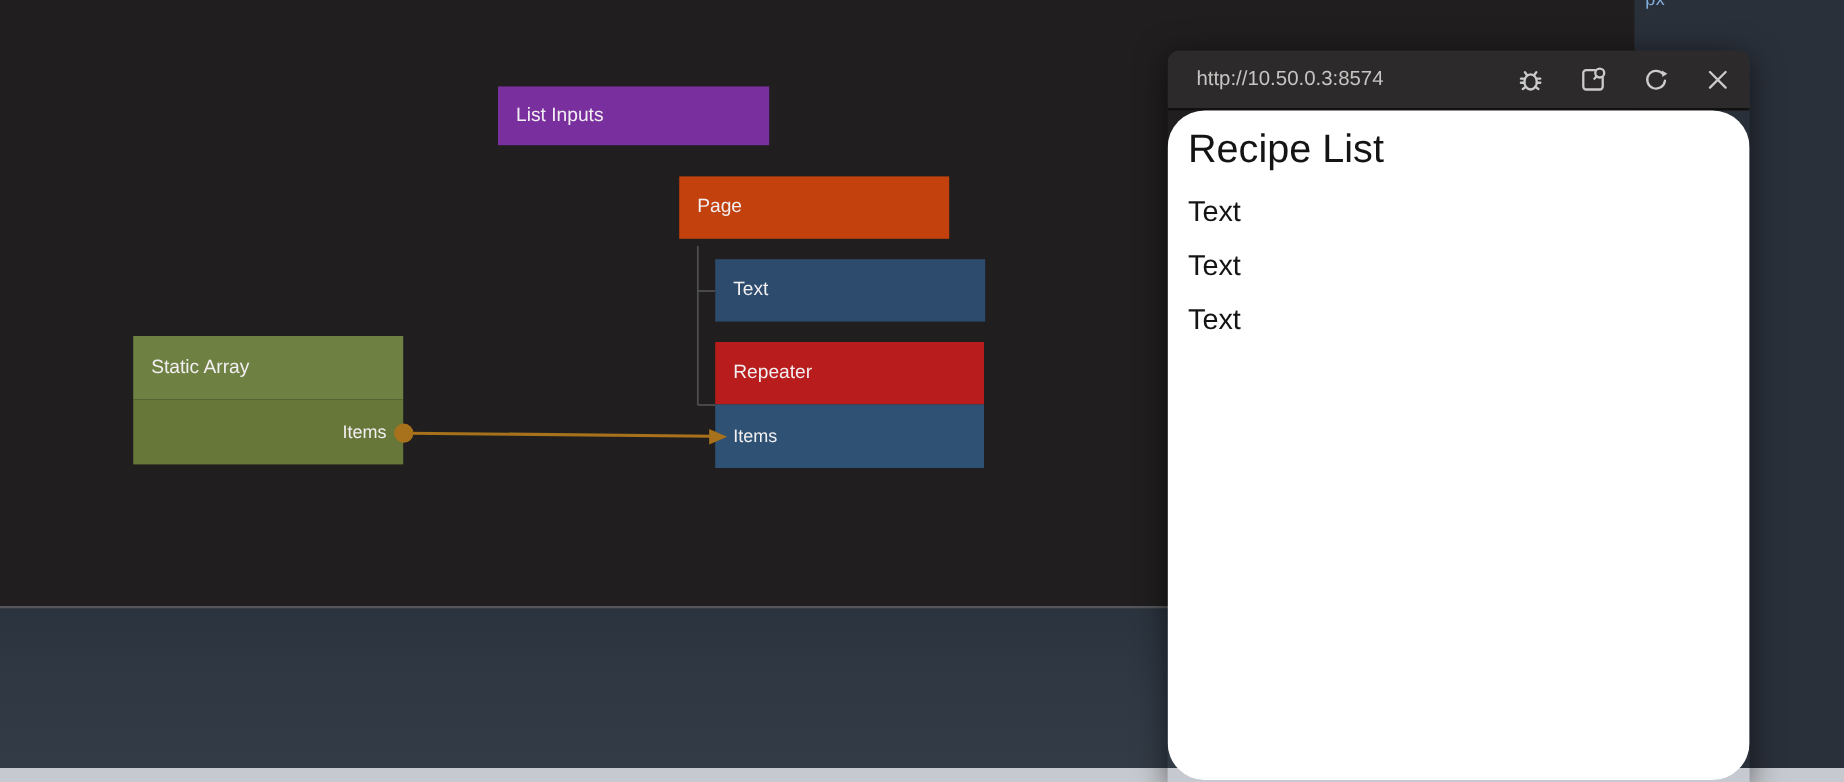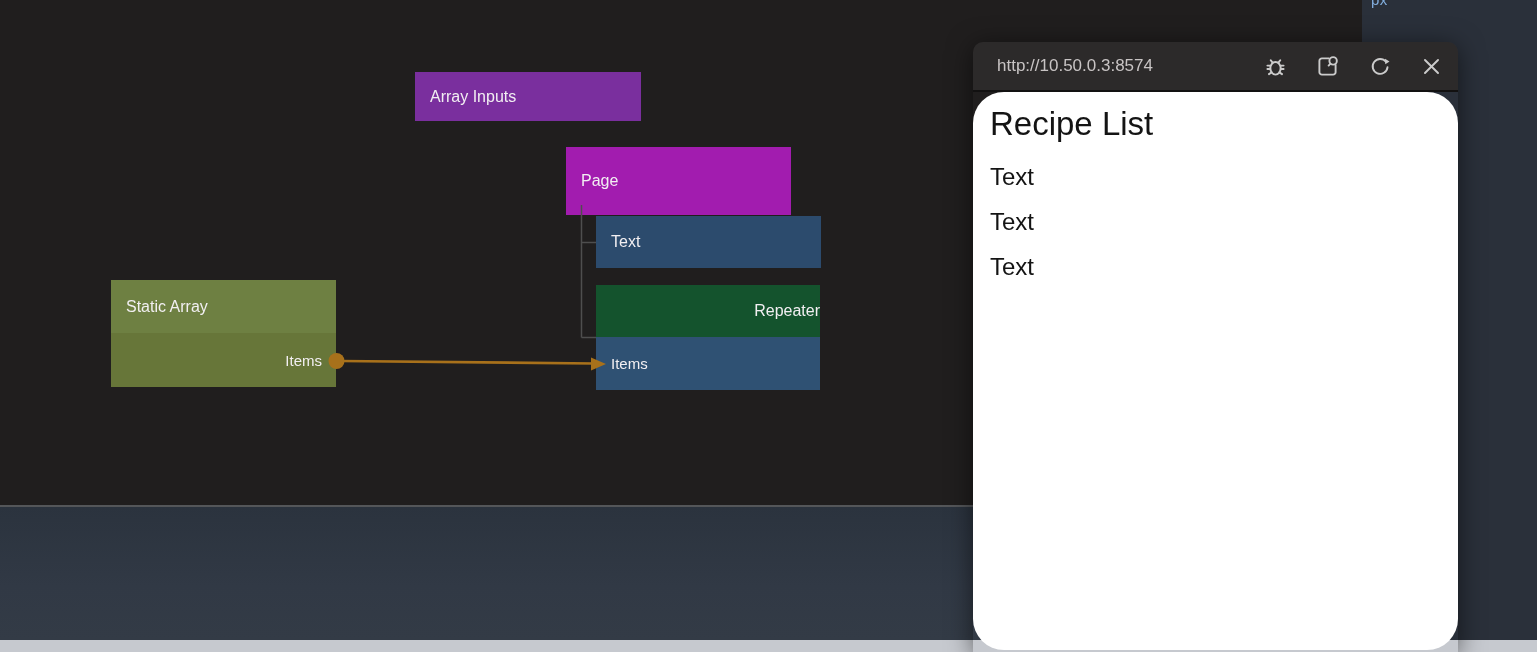--- a/index.html
+++ b/index.html
@@ -31,25 +31,25 @@
     position: absolute; left: 0; top: 640px; width: 1537px; height: 12px;
     background: #c6c9cf;
   }
 
   
   .node { position: absolute; color: #f2eff2; font-size: 16px; }
   .node .hdr { display: flex; align-items: center; padding-left: 15px; }
   .node-page-inputs { left: 415px; top: 72px; width: 226px; }
   .node-page-inputs .hdr { height: 49px; background: #7a2f9e; }
   .node-page { left: 566px; top: 147px; width: 225px; }
-  .node-page .hdr { height: 68px; background: #a21caf; }
+  .node-page .hdr { height: 52px; background: #c2410c; }
   .node-text { left: 596px; top: 216px; width: 225px; }
   .node-text .hdr { height: 52px; background: #2c4b6d; }
   .node-repeater { left: 596px; top: 285px; width: 224px; }
-  .node-repeater .hdr { height: 52px; background: #14532d; justify-content: flex-end; }
+  .node-repeater .hdr { height: 52px; background: #b91c1c; }
   .node-repeater .port-row {
     height: 53px; background: #2f5173; display: flex; align-items: center;
     padding-left: 15px; font-size: 15px;
   }
   .node-static-array { left: 111px; top: 280px; width: 225px; text-align: right; }
   .node-static-array .hdr { height: 53px; background: #6e8042; }
   .node-static-array .port-row {
     height: 54px; background: #677639; display: flex; align-items: center;
     justify-content: flex-end; padding-right: 14px; font-size: 15px;
   }
@@ -95,21 +95,21 @@
 
   <div class="right-sidebar">
     <span class="unit-fragment">px</span>
   </div>
 
   <div class="bottom-panel"></div>
   <div class="bottom-scrollbar"></div>
 
   <div class="node node-page-inputs">
     <div class="hdr">
-        <span>Array Inputs</span>
+        <span>List Inputs</span>
       </div>
   </div>
 
   <div class="node node-page">
     <div class="hdr">
         <span>Page</span>
       </div>
   </div>
 
   <div class="node node-text">

